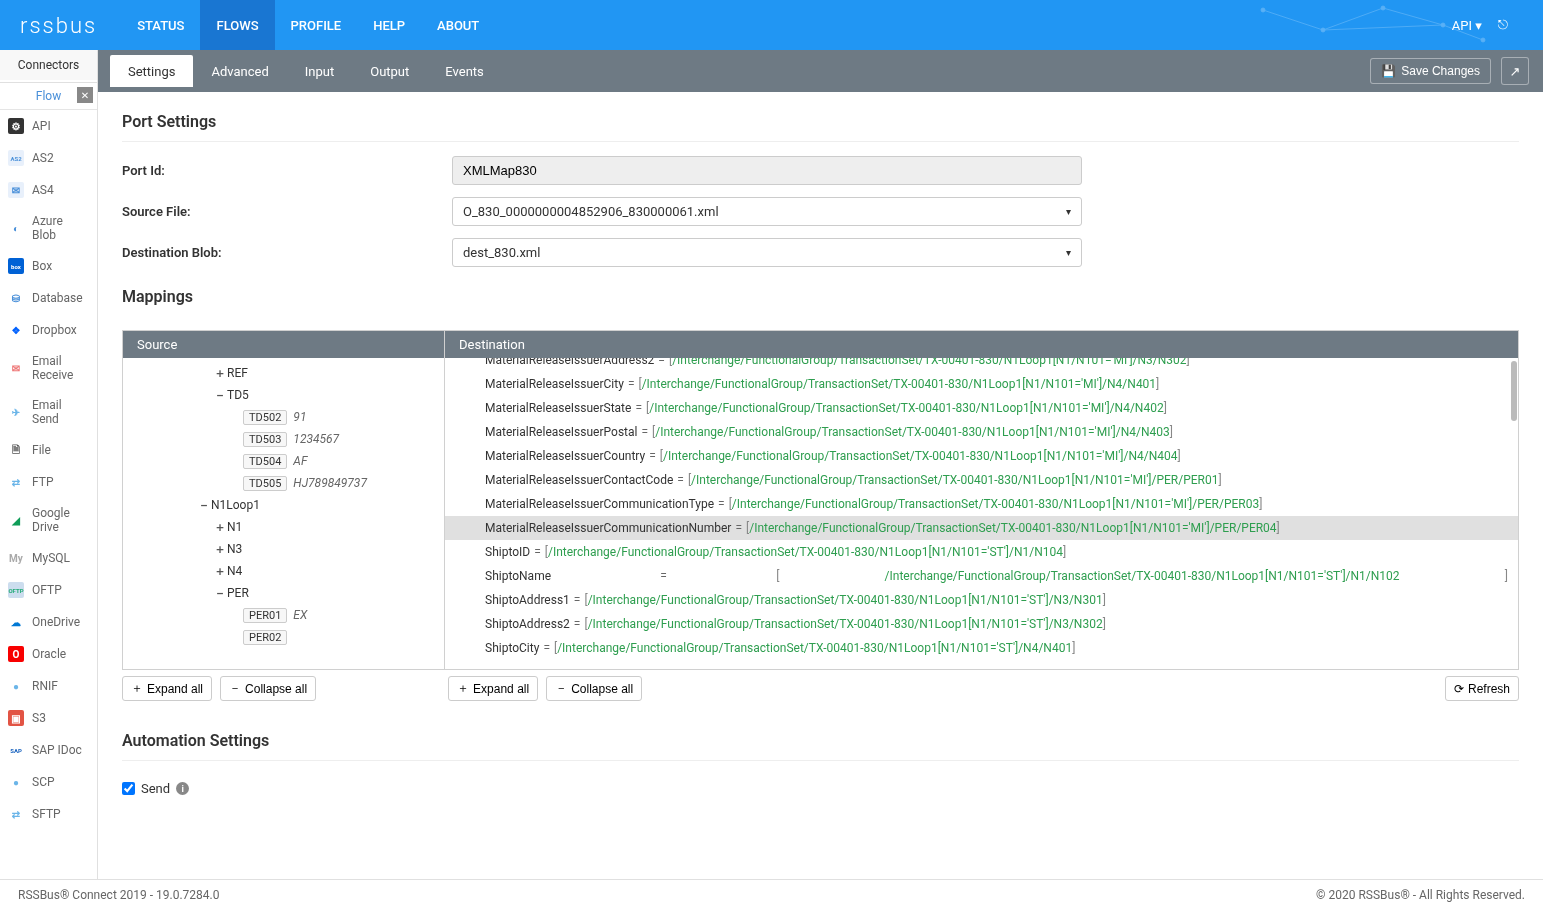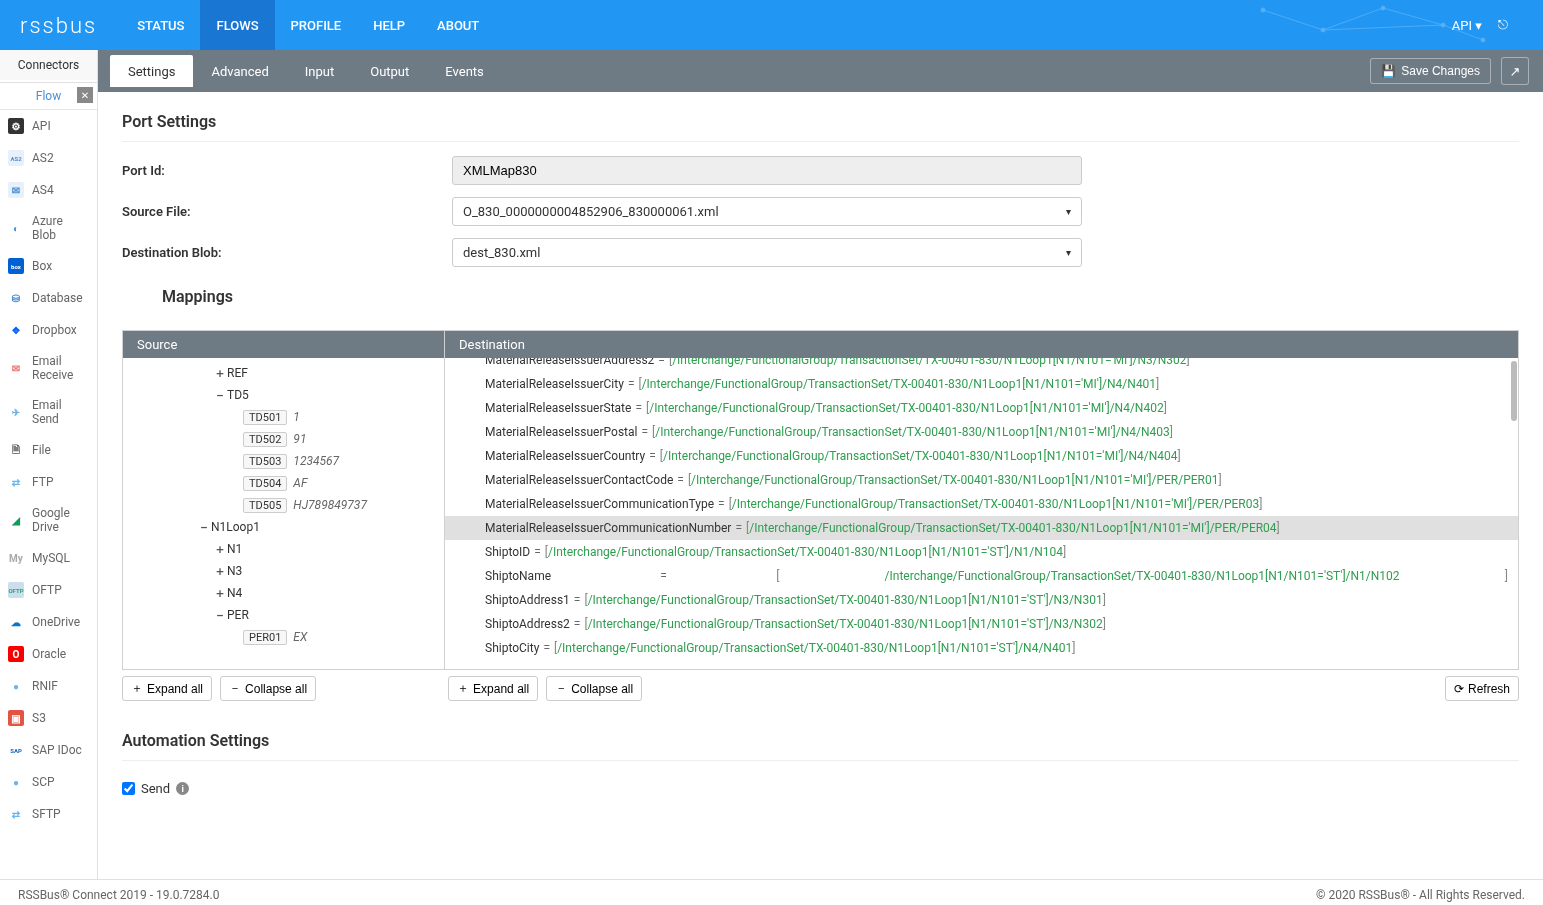--- a/index.html
+++ b/index.html
@@ -233,40 +233,35 @@
       <div class="form-row">
         <div class="form-label">Destination Blob:</div>
         <div class="form-input">
           <div class="select">
             <span>dest_830.xml</span>
               <span class="caret">▾</span>
           </div>
         </div>
       </div>
 
-      <div class="section-title" style="border:none;margin-top:14px;margin-left:40px;">Mappings</div>
+      <div class="section-title" style="border:none;margin-top:14px;">Mappings</div>
       <div class="mappings">
         <div class="mappings-col left">
           <div class="mcol-head">Source</div>
           <div class="mcol-body" id="src-tree">
               <div class="tree-row" style="padding-left: 90px;">
                 <span class="tree-toggle">＋</span>
                 <span>REF</span>
               </div>
               <div class="tree-row" style="padding-left: 90px;">
                 <span class="tree-toggle">－</span>
                 <span>TD5</span>
               </div>
               <div class="tree-row" style="padding-left: 106px;">
                 <span class="tree-toggle"></span>
-                <span class="tag">TD501</span>
-                <span class="tree-val">1</span>
-              </div>
-              <div class="tree-row" style="padding-left: 106px;">
-                <span class="tree-toggle"></span>
                 <span class="tag">TD502</span>
                 <span class="tree-val">91</span>
               </div>
               <div class="tree-row" style="padding-left: 106px;">
                 <span class="tree-toggle"></span>
                 <span class="tag">TD503</span>
                 <span class="tree-val">1234567</span>
               </div>
               <div class="tree-row" style="padding-left: 106px;">
                 <span class="tree-toggle"></span>
@@ -295,20 +290,25 @@
                 <span>N4</span>
               </div>
               <div class="tree-row" style="padding-left: 90px;">
                 <span class="tree-toggle">－</span>
                 <span>PER</span>
               </div>
               <div class="tree-row" style="padding-left: 106px;">
                 <span class="tree-toggle"></span>
                 <span class="tag">PER01</span>
                 <span class="tree-val">EX</span>
+              </div>
+              <div class="tree-row" style="padding-left: 106px;">
+                <span class="tree-toggle"></span>
+                <span class="tag">PER02</span>
+                <span class="tree-val"></span>
               </div>
             </div>
         </div>
         <div class="mappings-col right">
           <div class="mcol-head">Destination</div>
           <div class="mcol-body" id="dest-list">
               <div class="dest-row" style="margin-top: -14px; padding-left: 40px;">
                 <span class="dest-key">MaterialReleaseIssuerAddress2</span>
                 <span class="dest-eq"> = </span>
                 <span class="dest-br">[</span>

